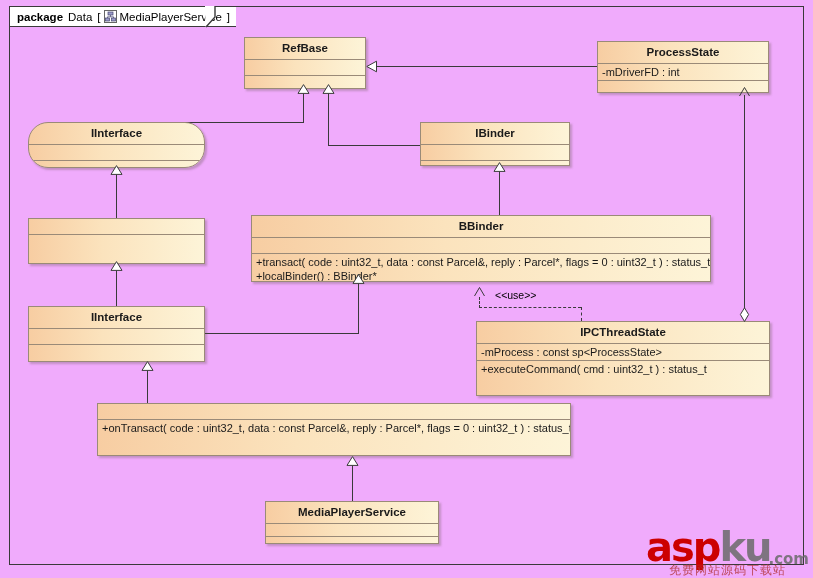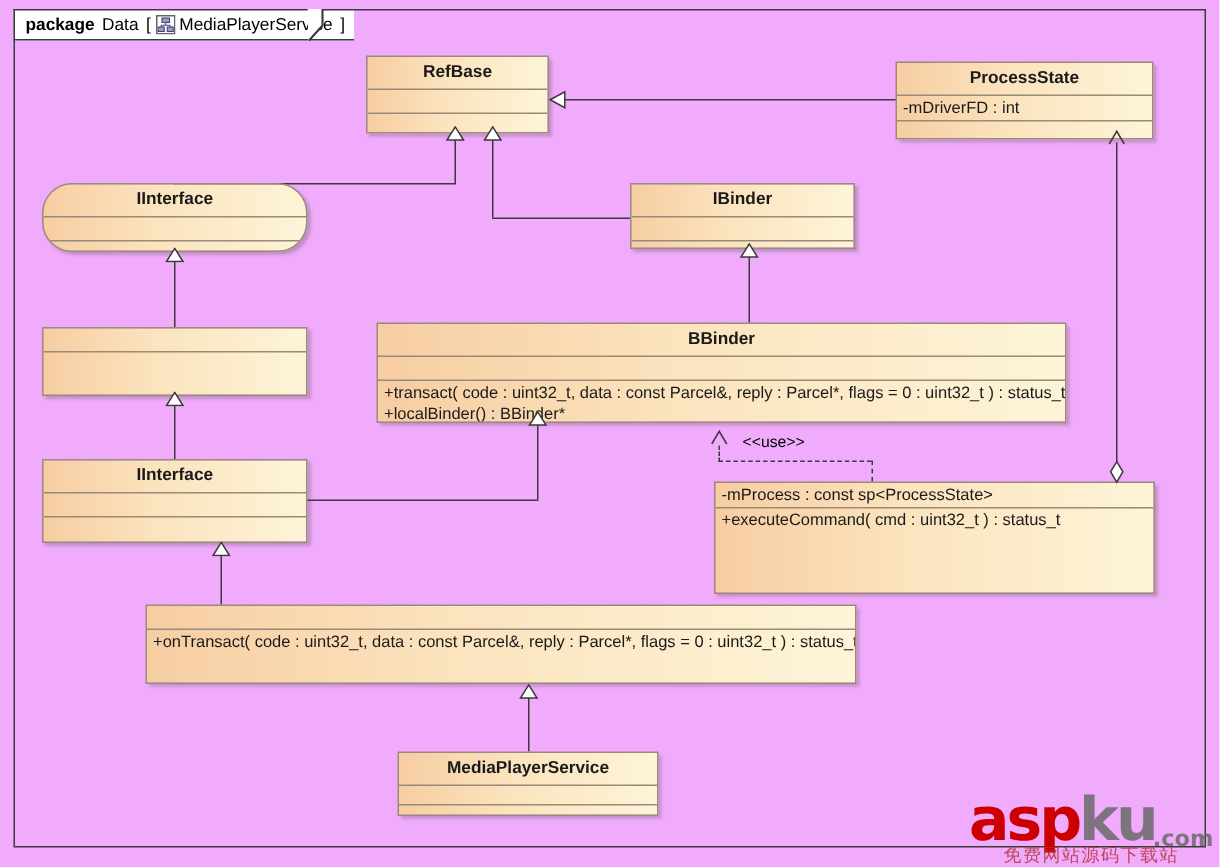--- a/index.html
+++ b/index.html
@@ -363,20 +363,21 @@
     </div>
   </div>
 
   <div class="uml-class" style="left:28px; top:306px; width:177px; height:56px;">
     <div class="uml-title">IInterface</div>
     <div class="uml-compartment empty"></div>
     <div class="uml-compartment empty" style="height:23px;"></div>
   </div>
 
   <div class="uml-class" style="left:476px; top:321px; width:294px; height:75px;">
+    <div class="uml-title">IPCThreadState</div>
     <div class="uml-compartment">
       <span class="member">-mProcess : const sp&lt;ProcessState&gt;</span>
     </div>
     <div class="uml-compartment">
       <span class="member">+executeCommand( cmd : uint32_t ) : status_t</span>
     </div>
   </div>
 
   <div class="uml-class" style="left:97px; top:403px; width:474px; height:53px;">
     <div class="uml-compartment empty"></div>

